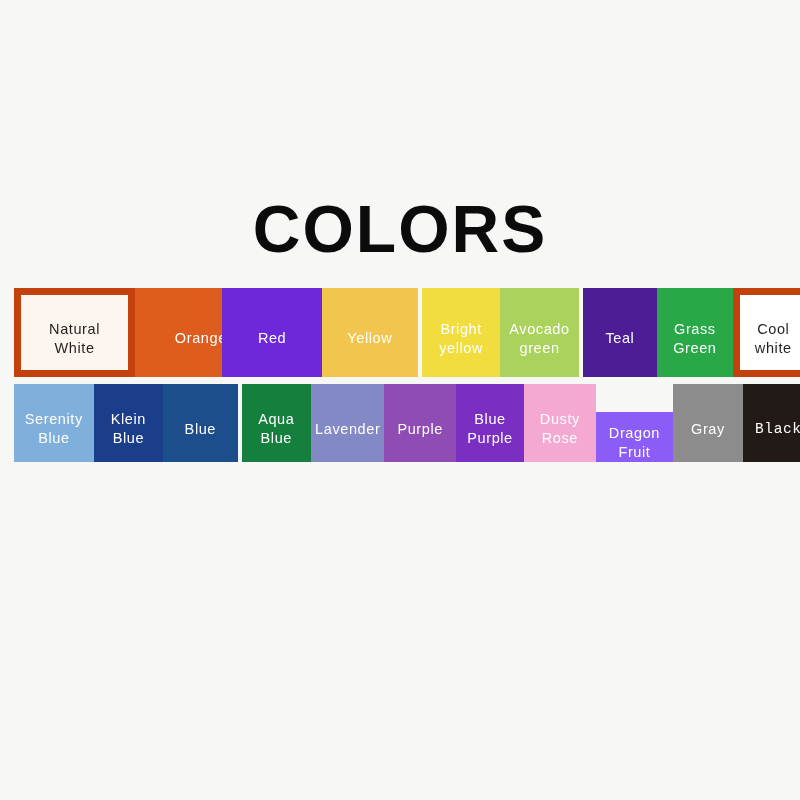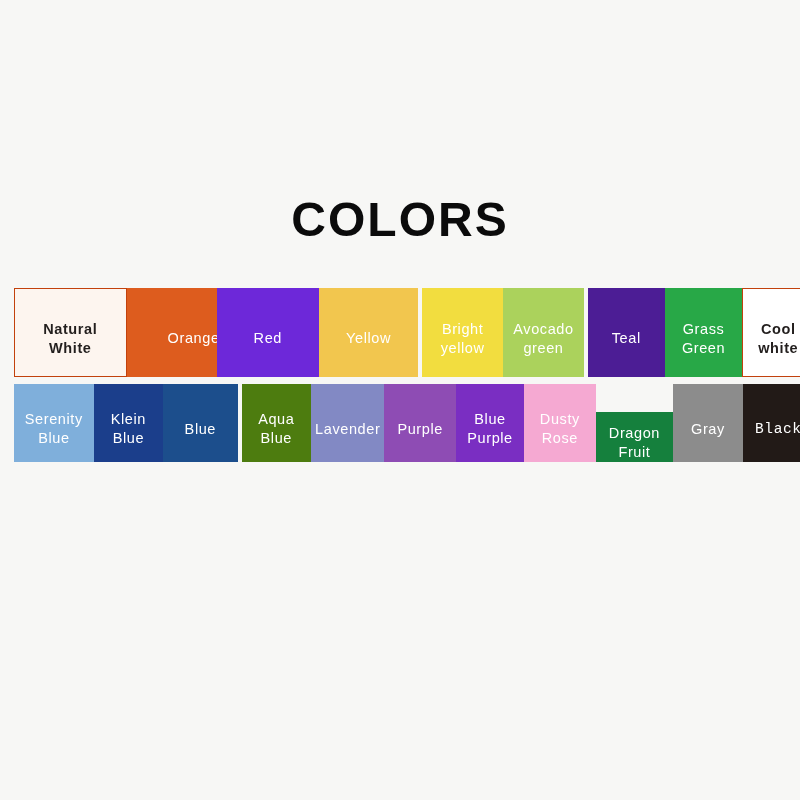--- a/index.html
+++ b/index.html
@@ -21,21 +21,21 @@
     height: 800px;
   }
 
   
   .page-title {
     position: absolute;
     left: 0;
     top: 196px;
     width: 800px;
     text-align: center;
-    font-size: 48px;
+    font-size: 66px;
     font-weight: bold;
     letter-spacing: 2px;
     color: #0b0b0b;
     line-height: 1;
     white-space: nowrap;
     font-family: "Liberation Sans", "DejaVu Sans", sans-serif;
   }
 
   
   .palette {
@@ -69,22 +69,21 @@
     color: #ffffff;
     padding: 0 3px;
     white-space: pre-line;
     font-family: "Liberation Sans", "DejaVu Sans", sans-serif;
     transform: translateY(6px);
   }
   .swatch.dark-text .swatch-label {
     color: #231f1e;
   }
   .swatch.bordered {
-    border: 1px solid #c2410c;
-    font-weight: bold;
+    border: 7px solid #c2410c;
   }
   
   .swatch.gap-before {
     margin-left: 4px;
   }
 </style>
 </head>
 <body style="background: rgb(247, 247, 245);">
 
 <div id="page-root">
@@ -131,39 +130,39 @@
         <span class="swatch-label" style="color: rgb(255, 255, 255);">Serenity
 Blue</span>
       </div>
       <div class="swatch" style="background: rgb(27, 62, 139); flex: 67 0 0px;">
         <span class="swatch-label" style="color: rgb(255, 255, 255);">Klein
 Blue</span>
       </div>
       <div class="swatch" style="background: rgb(28, 78, 140); flex: 72 0 0px;">
         <span class="swatch-label" style="color: rgb(255, 255, 255);">Blue</span>
       </div>
-      <div class="swatch gap-before" style="background: #4d7c0f; flex: 67 0 0px;">
+      <div class="swatch gap-before" style="background: #15803d; flex: 67 0 0px;">
         <span class="swatch-label" style="color: rgb(255, 255, 255);">Aqua
 Blue</span>
       </div>
       <div class="swatch" style="background: rgb(130, 137, 196); flex: 71 0 0px;">
         <span class="swatch-label" style="color: rgb(255, 255, 255);">Lavender</span>
       </div>
       <div class="swatch" style="background: rgb(142, 76, 180); flex: 69 0 0px;">
         <span class="swatch-label" style="color: rgb(255, 255, 255);">Purple</span>
       </div>
       <div class="swatch" style="background: rgb(122, 46, 194); flex: 66 0 0px;">
         <span class="swatch-label" style="color: rgb(255, 255, 255);">Blue
 Purple</span>
       </div>
       <div class="swatch" style="background: rgb(245, 169, 210); flex: 69 0 0px;">
         <span class="swatch-label" style="color: rgb(255, 255, 255);">Dusty
 Rose</span>
       </div>
-      <div class="swatch" style="background: #15803d; flex: 75 0 0px; margin-top: 28px;">
+      <div class="swatch" style="background: #8b5cf6; flex: 75 0 0px; margin-top: 28px;">
         <span class="swatch-label" style="color: rgb(255, 255, 255);">Dragon
 Fruit</span>
       </div>
       <div class="swatch" style="background: rgb(140, 140, 140); flex: 67 0 0px;">
         <span class="swatch-label" style="color: rgb(255, 255, 255);">Gray</span>
       </div>
       <div class="swatch" style="background: rgb(34, 26, 23); flex: 69 0 0px;">
         <span class="swatch-label" style="color: rgb(255, 255, 255); font-family: Liberation Mono, monospace;">Black</span>
       </div>
     </div>

